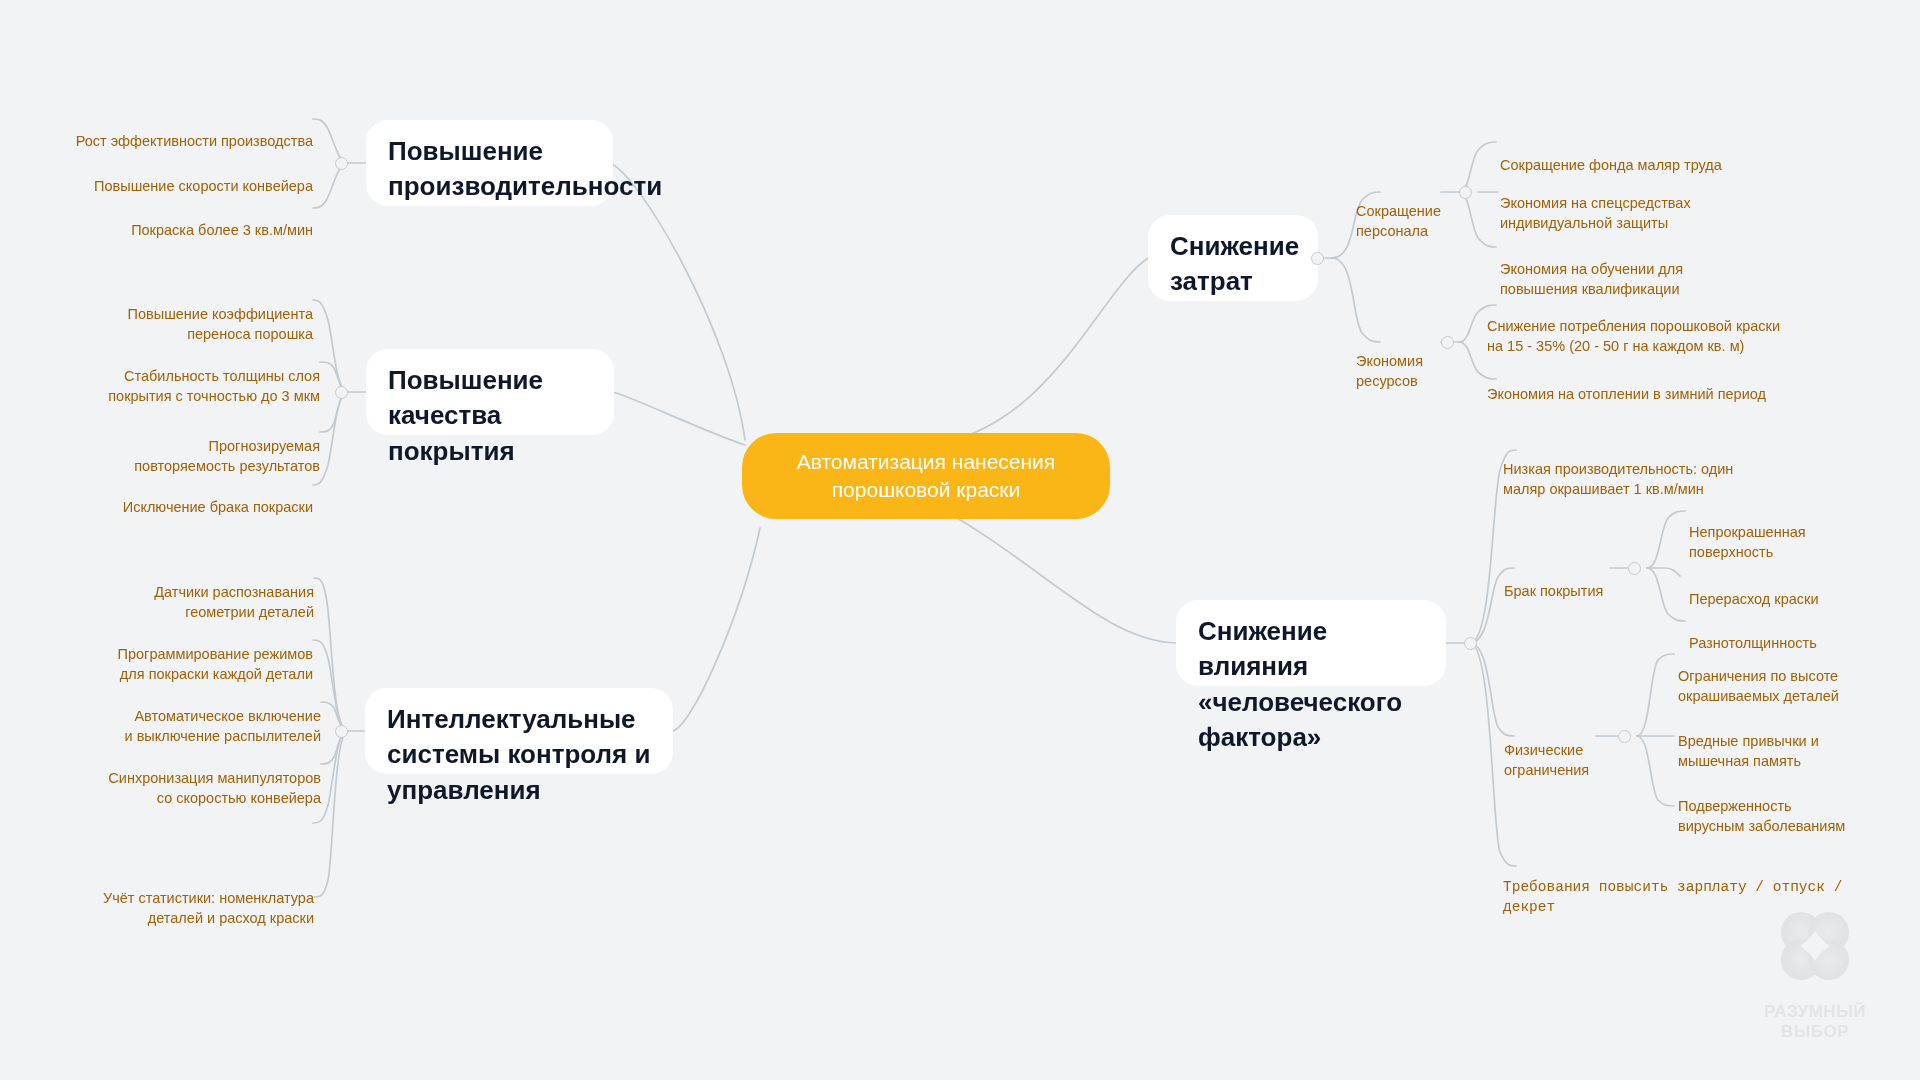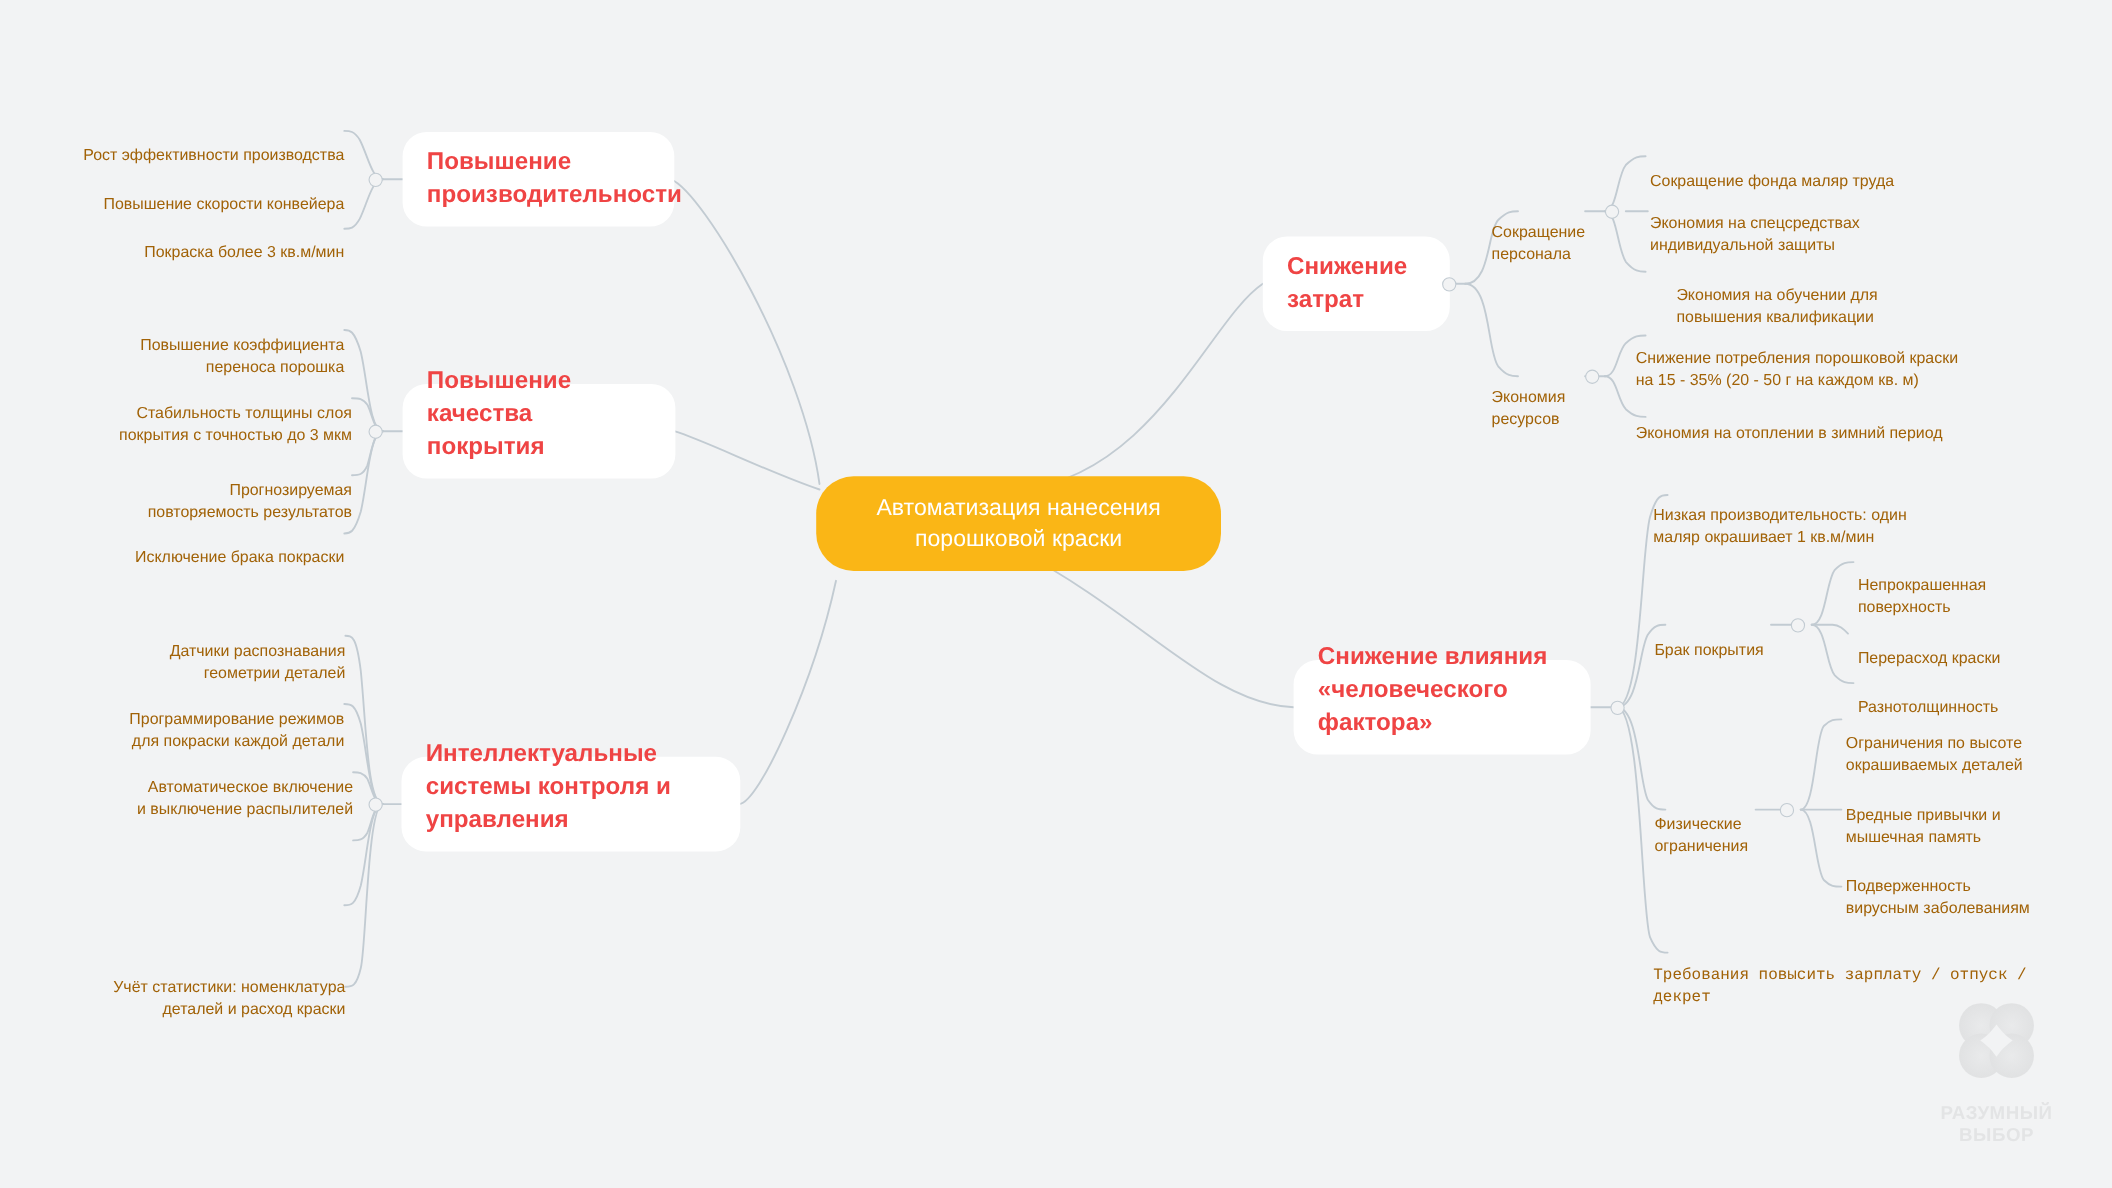--- a/index.html
+++ b/index.html
@@ -25,23 +25,23 @@
     font-weight:400;
     padding:16px 26px;
     box-sizing:border-box;
   }
 
   
   .branch-node{
     position:absolute;
     background:#ffffff;
     border-radius:22px;
-    display:flex;align-items:flex-end;
-    color:#ef4444;
-    font-size:22px;line-height:1.36;
+    display:flex;align-items:flex-start;
+    color:#0f172a;
+    font-size:26px;line-height:1.36;
     font-weight:bold;
     padding:14px 22px;
     box-sizing:border-box;
   }
 
   
   .leaf{
     position:absolute;
     color:#a16207;
     font-size:14.5px;
@@ -217,20 +217,24 @@
 геометрии деталей</span>
   </div>
   <div class="leaf r-align" style="left:40px;top:623px;width:273px;">
     <span>Программирование режимов
 для покраски каждой детали</span>
   </div>
   <div class="leaf r-align" style="left:40px;top:685px;width:281px;">
     <span>Автоматическое включение
 и выключение распылителей</span>
   </div>
+  <div class="leaf r-align" style="left:40px;top:747px;width:281px;">
+    <span>Синхронизация манипуляторов
+со скоростью конвейера</span>
+  </div>
   <div class="leaf r-align" style="left:40px;top:867px;width:274px;">
     <span>Учёт статистики: номенклатура
 деталей и расход краски</span>
   </div>
 
   <div class="leaf l-align" style="left:1356px;top:180px;width:90px;">
     <span>Сокращение
 персонала</span>
   </div>
   <div class="leaf l-align" style="left:1356px;top:330px;width:90px;">
@@ -238,21 +242,21 @@
 ресурсов</span>
   </div>
 
   <div class="leaf l-align" style="left:1500px;top:134px;width:380px;">
     <span>Сокращение фонда маляр труда</span>
   </div>
   <div class="leaf l-align" style="left:1500px;top:172px;width:380px;">
     <span>Экономия на спецсредствах
 индивидуальной защиты</span>
   </div>
-  <div class="leaf l-align" style="left:1500px;top:238px;width:380px;margin-left:24px;">
+  <div class="leaf l-align" style="left:1500px;top:238px;width:380px;">
     <span>Экономия на обучении для
 повышения квалификации</span>
   </div>
   <div class="leaf l-align" style="left:1487px;top:295px;width:420px;">
     <span>Снижение потребления порошковой краски
 на 15 - 35% (20 - 50 г на каждом кв. м)</span>
   </div>
   <div class="leaf l-align" style="left:1487px;top:363px;width:420px;">
     <span>Экономия на отоплении в зимний период</span>
   </div>

